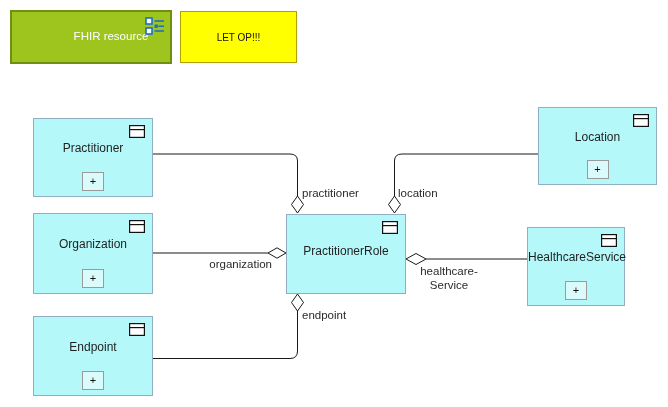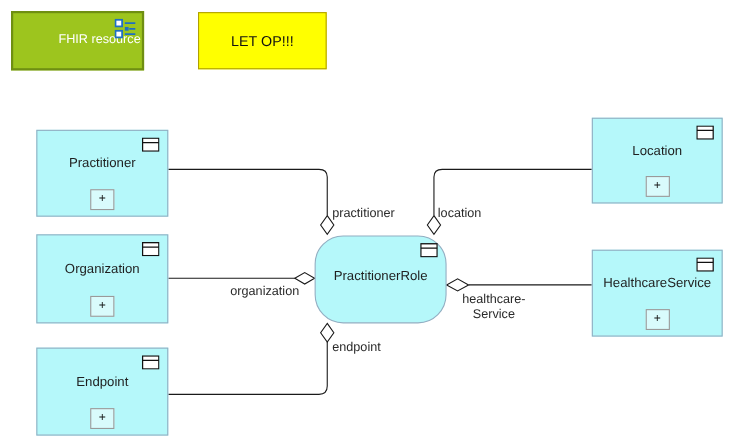--- a/index.html
+++ b/index.html
@@ -3,26 +3,26 @@
 <meta charset="utf-8">
 <style>
   html,body{margin:0;padding:0;background:#ffffff;}
   #canvas{
     position:relative;width:668px;height:407px;background:#ffffff;
     font-family:"Liberation Sans", sans-serif;overflow:hidden;
   }
   
   .note{position:absolute;display:flex;align-items:center;justify-content:center;
         text-align:center;box-sizing:border-box;}
-  .note-title{left:10px;top:10px;width:121px;height:54px;
+  .note-title{left:10px;top:10px;width:162px;height:54px;
         background:#9DC51E;border:2px solid #6F8F12;color:#ffffff;
         font-size:11.5px;line-height:1.35;padding-left:40px;}
   .note-warning{left:180px;top:11px;width:117px;height:52px;
         background:#FFFF00;border:1.5px solid #B0A000;color:#111111;
-        font-size:13px;}
+        font-size:10px;}
   .note-icon{position:absolute;top:4px;right:5px;width:20px;height:20px;}
   
   .node{position:absolute;background:#B5F8FA;border:1px solid #92AEC2;
         box-sizing:border-box;}
   .node-label{position:absolute;left:0;right:0;top:38%;transform:translateY(-50%);
         text-align:center;font-size:12px;color:#1f1f1f;white-space:nowrap;}
   .class-icon{position:absolute;top:6px;right:7px;width:16px;height:13px;}
   .expand-btn{position:absolute;left:50%;bottom:5px;transform:translateX(-50%);
         width:22px;height:19px;background:#D9FBFC;border:1px solid #9a9a9a;
         box-sizing:border-box;display:flex;align-items:center;justify-content:center;
@@ -116,40 +116,40 @@
     <svg class="class-icon" viewBox="0 0 16 13">
       <rect x="0.6" y="0.6" width="14.8" height="11.8" fill="#ffffff" stroke="#111" stroke-width="1.2"></rect>
       <line x1="0.6" y1="4.6" x2="15.4" y2="4.6" stroke="#111" stroke-width="1.2"></line>
     </svg>
     <div class="node-label">Endpoint</div>
     <div class="expand-btn">
       <span>+</span>
     </div>
   </div>
 
-  <div class="node" style="left:286px;top:214px;width:120px;height:80px;border-radius:26px;">
+  <div class="node" style="left:286px;top:214px;width:120px;height:80px;">
     <svg class="class-icon" viewBox="0 0 16 13">
       <rect x="0.6" y="0.6" width="14.8" height="11.8" fill="#ffffff" stroke="#111" stroke-width="1.2"></rect>
       <line x1="0.6" y1="4.6" x2="15.4" y2="4.6" stroke="#111" stroke-width="1.2"></line>
     </svg>
     <div class="node-label" style="top:46%;">PractitionerRole</div>
   </div>
 
   <div class="node" style="left:538px;top:107px;width:119px;height:78px;">
     <svg class="class-icon" viewBox="0 0 16 13">
       <rect x="0.6" y="0.6" width="14.8" height="11.8" fill="#ffffff" stroke="#111" stroke-width="1.2"></rect>
       <line x1="0.6" y1="4.6" x2="15.4" y2="4.6" stroke="#111" stroke-width="1.2"></line>
     </svg>
     <div class="node-label">Location</div>
     <div class="expand-btn">
       <span>+</span>
     </div>
   </div>
 
-  <div class="node" style="left:538px;top:227px;width:119px;height:79px;">
+  <div class="node" style="left:527px;top:227px;width:98px;height:79px;">
     <svg class="class-icon" viewBox="0 0 16 13">
       <rect x="0.6" y="0.6" width="14.8" height="11.8" fill="#ffffff" stroke="#111" stroke-width="1.2"></rect>
       <line x1="0.6" y1="4.6" x2="15.4" y2="4.6" stroke="#111" stroke-width="1.2"></line>
     </svg>
     <div class="node-label">HealthcareService</div>
     <div class="expand-btn">
       <span>+</span>
     </div>
   </div>
 

